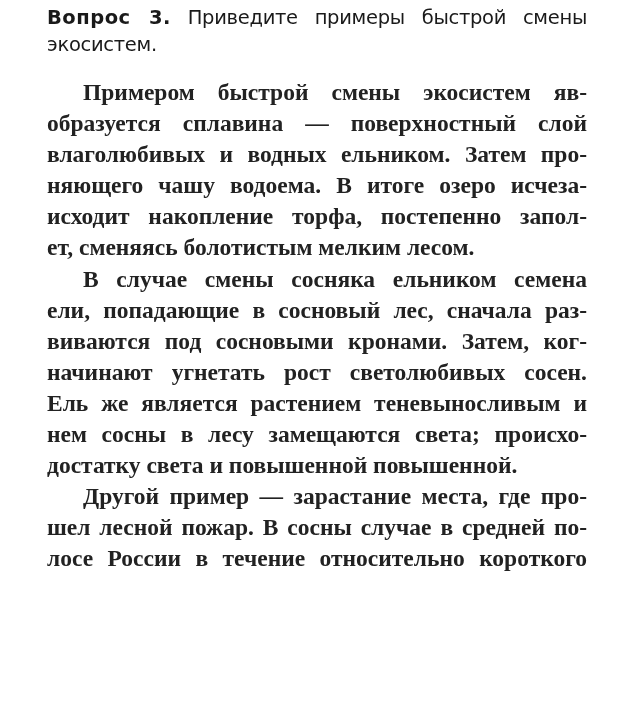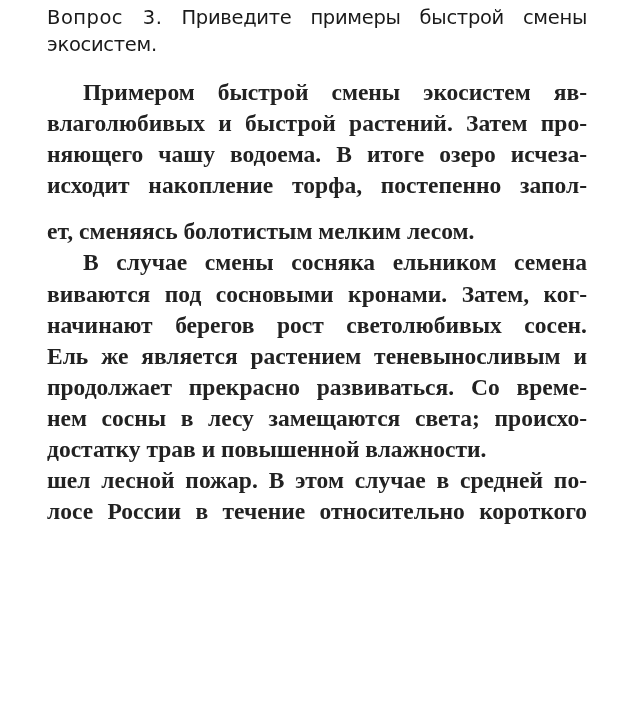--- a/index.html
+++ b/index.html
@@ -1,50 +1,52 @@
 <!DOCTYPE html>
 <html><head>
 <meta charset="utf-8">
 <style>
   html, body { margin: 0; padding: 0; background: #ffffff; }
   body { width: 633px; height: 726px; overflow: hidden; position: relative; color: #1a1a1a; }
   .page { position: absolute; left: 47px; top: 0; width: 540px; }
   .question { font-family: "DejaVu Sans", sans-serif; font-size: 19.5px; line-height: 27px; margin-top: 4px; letter-spacing: -0.3px; }
-  .q-label { font-weight: normal; letter-spacing: 0.5px; }
+  .q-label { font-weight: bold; letter-spacing: 0.5px; }
   .answer { margin-top: 19px; font-family: "Liberation Serif", serif; font-size: 23.5px; font-weight: bold; color: #222; }
   .line { display: block; height: 31.1px; line-height: 31.1px; text-align: justify; text-align-last: justify; white-space: nowrap; overflow: visible; }
   .line.last { text-align-last: left; }
   .line.indent { padding-left: 36px; }
   .just { display: block; text-align: justify; text-align-last: justify; white-space: normal; }
 </style>
 </head>
 <body>
 
 <div class="page">
   <div class="question">
     <div class="just"><span class="q-label">Вопрос 3.</span><span> Приведите примеры быстрой смены</span></div>
     <div>экосистем.</div>
   </div>
 
   <div class="answer">
     <div class="paragraph">
       <span class="line indent" style="white-space: normal;">Примером быстрой смены экосистем яв-</span>
-      <span class="line" style="white-space: normal;">влаголюбивых и быстрой растений. Затем про-</span>
+      <span class="line" style="white-space: normal;">образуется сплавина — поверхностный слой</span>
+      <span class="line" style="white-space: normal;">влаголюбивых и водных ельником. Затем про-</span>
       <span class="line" style="white-space: normal;">няющего чашу водоема. В итоге озеро исчеза-</span>
       <span class="line" style="white-space: normal;">исходит накопление торфа, постепенно запол-</span>
-      <span class="line last" style="white-space: normal; margin-top: 15px;">ет, сменяясь болотистым мелким лесом.</span>
+      <span class="line last" style="white-space: normal;">ет, сменяясь болотистым мелким лесом.</span>
     </div>
     <div class="paragraph">
       <span class="line indent" style="white-space: normal;">В случае смены сосняка ельником семена</span>
+      <span class="line" style="white-space: normal;">ели, попадающие в сосновый лес, сначала раз-</span>
       <span class="line" style="white-space: normal;">виваются под сосновыми кронами. Затем, ког-</span>
-      <span class="line" style="white-space: normal;">начинают берегов рост светолюбивых сосен.</span>
+      <span class="line" style="white-space: normal;">начинают угнетать рост светолюбивых сосен.</span>
       <span class="line" style="white-space: normal;">Ель же является растением теневыносливым и</span>
-      <span class="line" style="white-space: normal;">продолжает прекрасно развиваться. Со време-</span>
       <span class="line" style="white-space: normal;">нем сосны в лесу замещаются света; происхо-</span>
-      <span class="line last" style="white-space: normal;">достатку трав и повышенной влажности.</span>
+      <span class="line last" style="white-space: normal;">достатку света и повышенной повышенной.</span>
     </div>
     <div class="paragraph">
-      <span class="line" style="white-space: normal;">шел лесной пожар. В этом случае в средней по-</span>
+      <span class="line indent" style="white-space: normal;">Другой пример — зарастание места, где про-</span>
+      <span class="line" style="white-space: normal;">шел лесной пожар. В сосны случае в средней по-</span>
       <span class="line" style="white-space: normal;">лосе России в течение относительно короткого</span>
 
     </div>
   </div>
 </div>
 
 </body></html>

